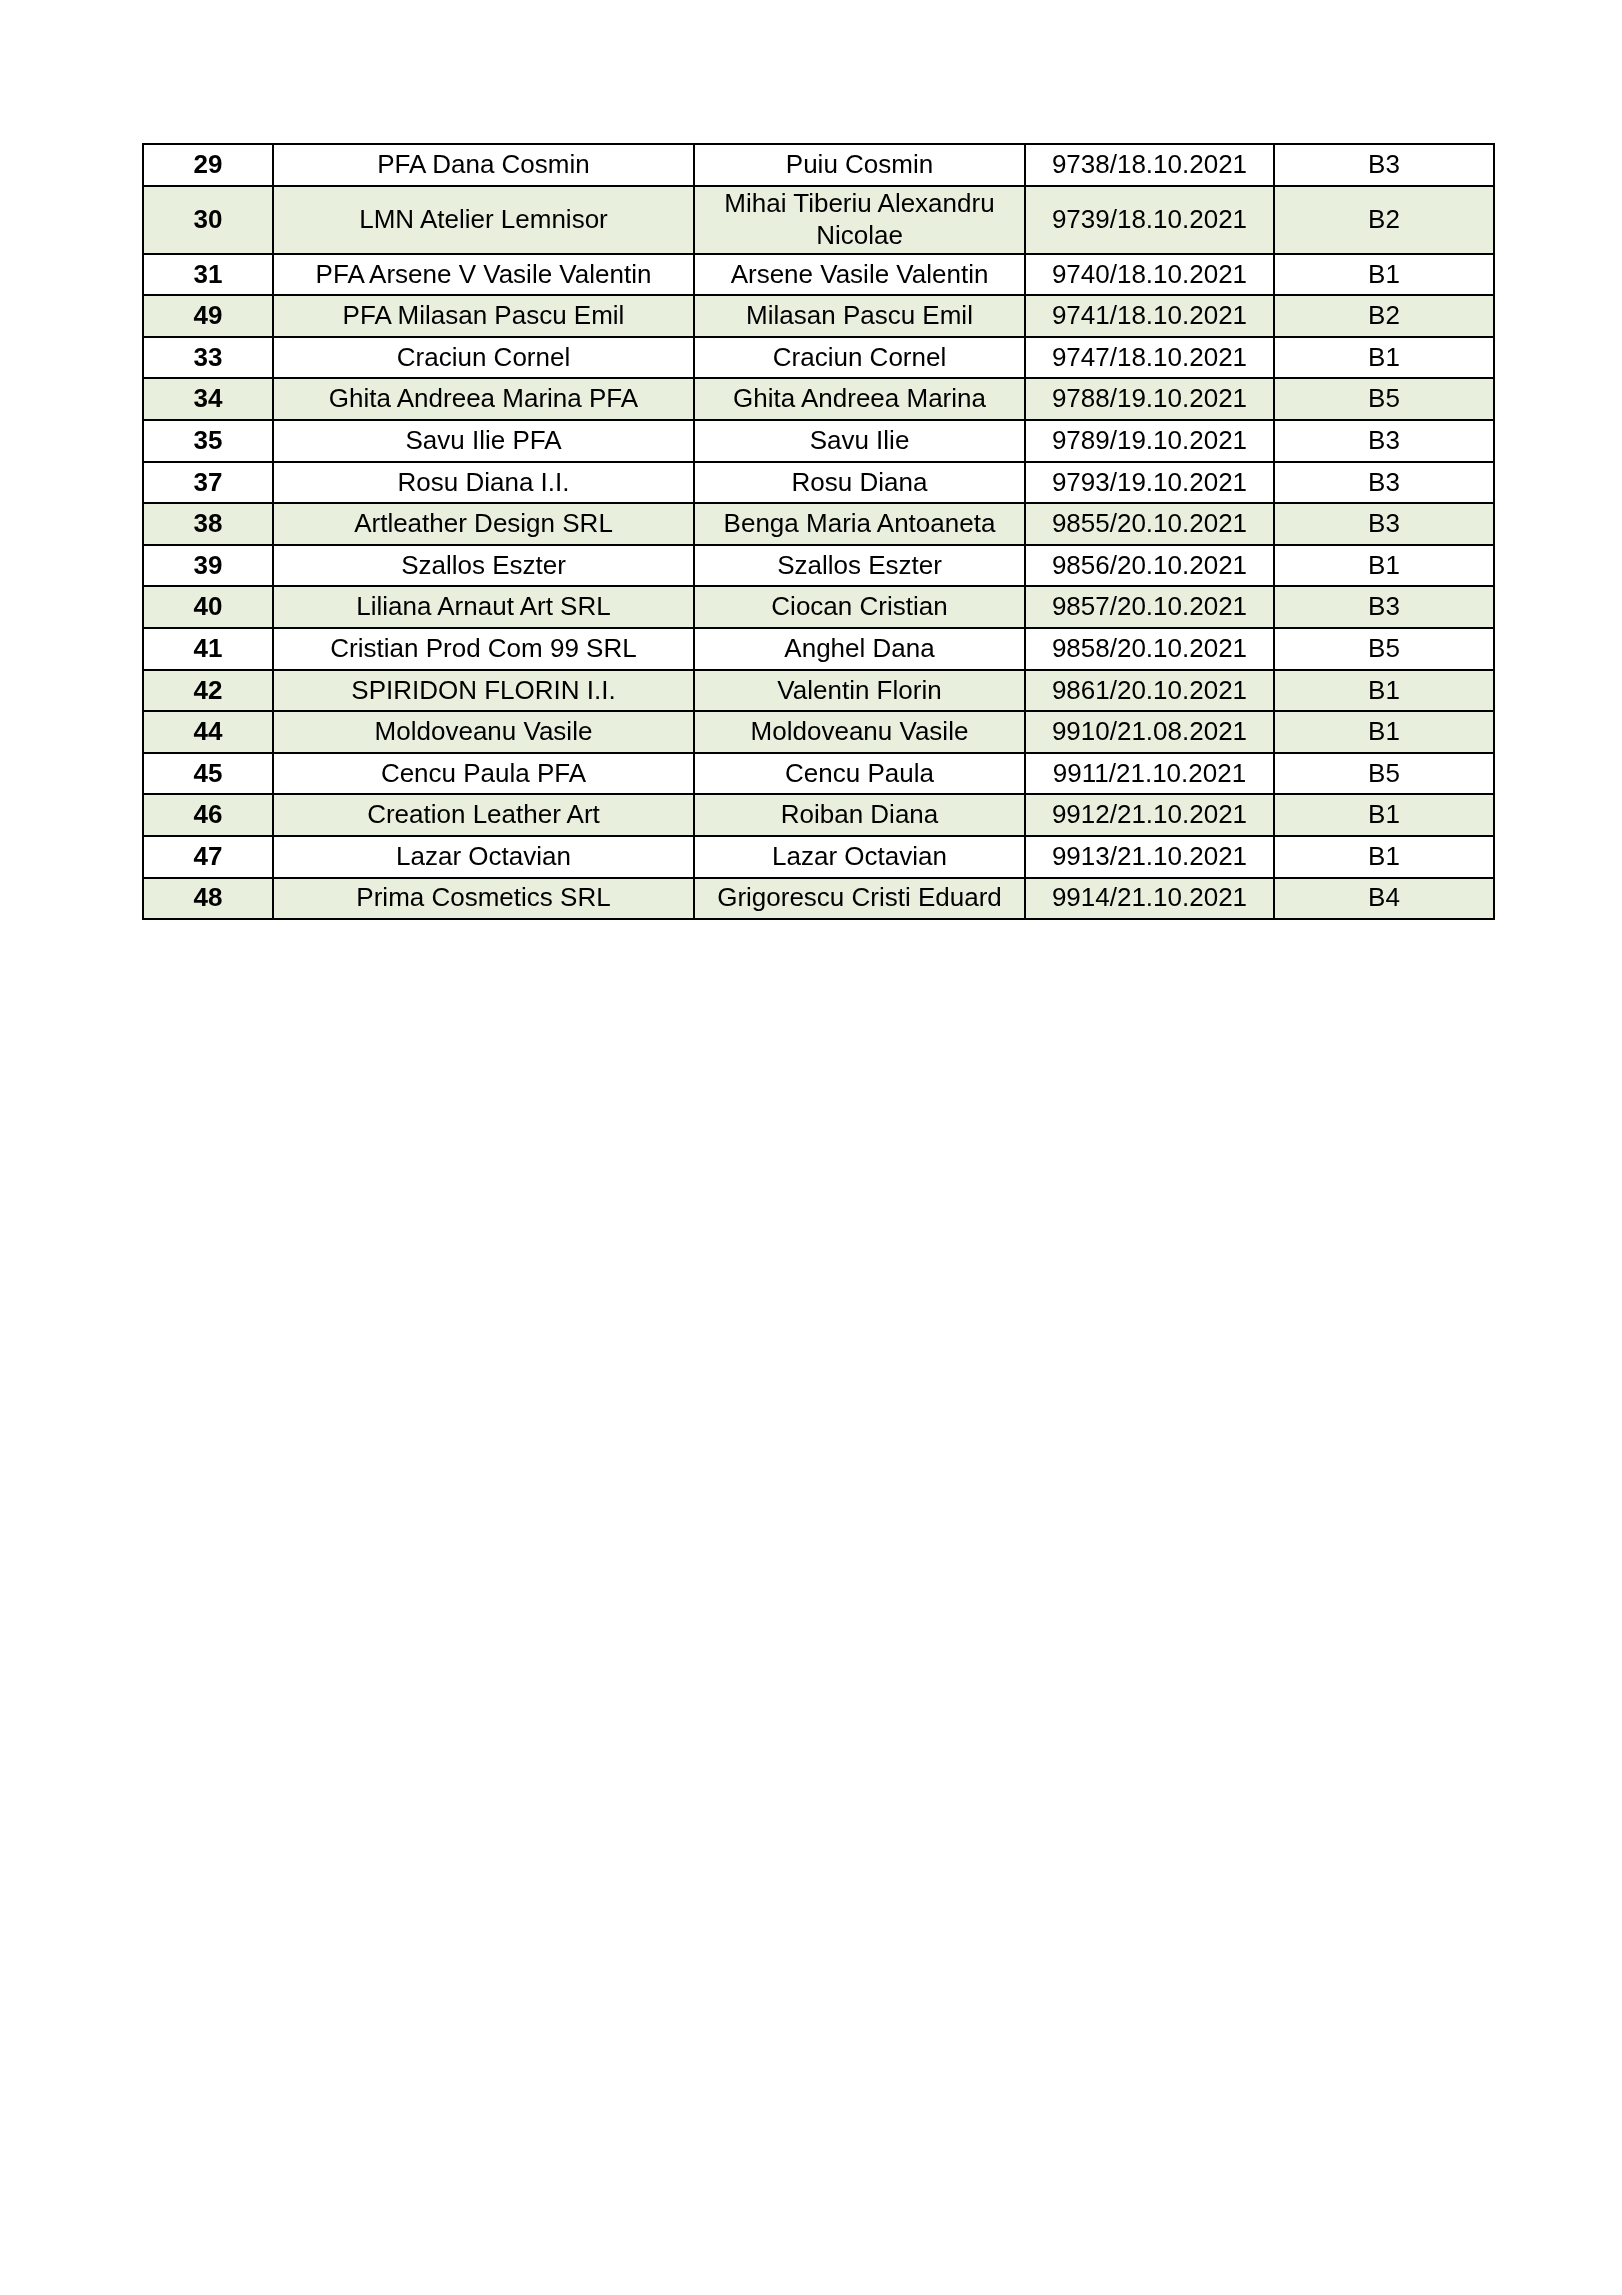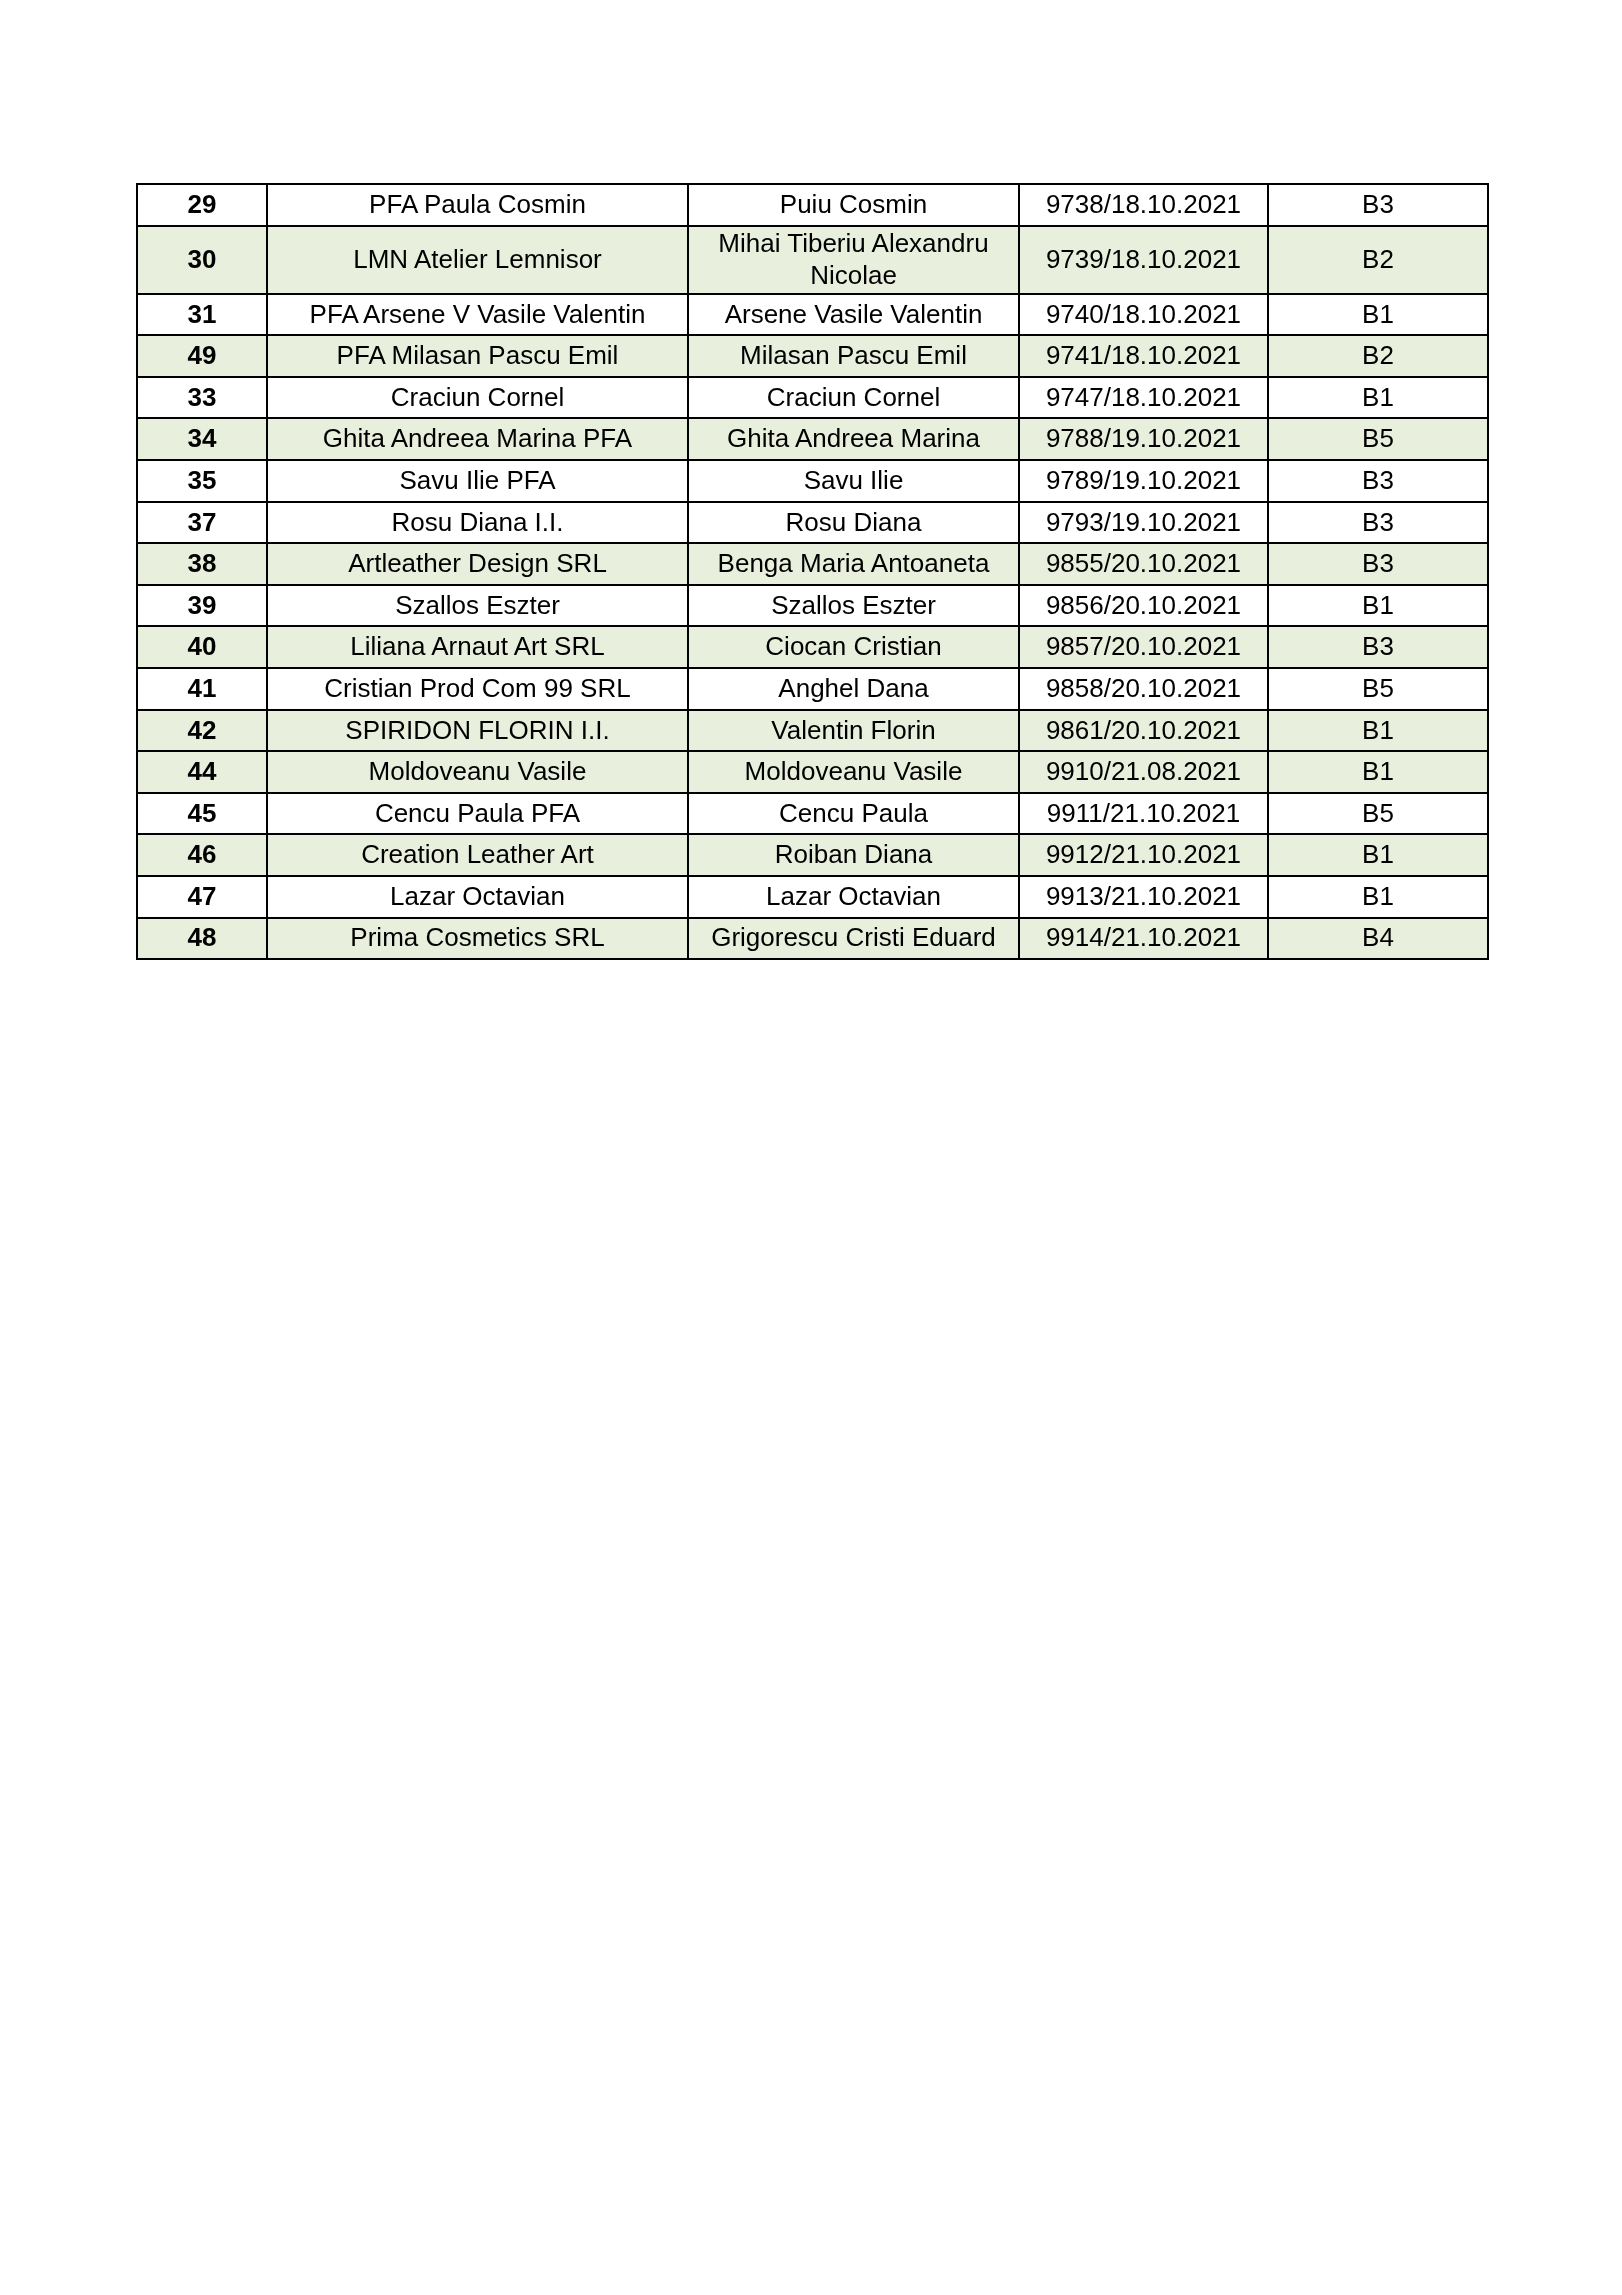--- a/index.html
+++ b/index.html
@@ -14,26 +14,25 @@
     font-family: "Liberation Sans", sans-serif;
     color: #000000;
   }
   .doc-page {
     position: absolute;
     inset: 0;
     background: #ffffff;
   }
   table.registry-table {
     position: absolute;
-    left: 136px;
+    left: 142px;
     top: 143px;
     width: 1350px;
     border-collapse: collapse;
     table-layout: fixed;
-    margin-top: 40px;
   }
   table.registry-table td {
     border: 2px solid #000000;
     border-top-width: 2.6px;
     border-bottom-width: 2.6px;
     text-align: center;
     vertical-align: middle;
     font-size: 26px;
     line-height: 1.22;
     padding: 1.3px 7.9px;
@@ -62,21 +61,21 @@
       <col class="c-nr">
       <col class="c-company">
       <col class="c-person">
       <col class="c-reg">
       <col class="c-code">
     </colgroup>
     <tbody>
 
     <tr>
     <td class="nr-cell">29</td>
-    <td class="company-cell">PFA Paula Cosmin</td>
+    <td class="company-cell">PFA Dana Cosmin</td>
     <td class="person-cell">Puiu Cosmin</td>
     <td class="reg-cell">9738/18.10.2021</td>
     <td class="code-cell">B3</td>
   </tr>
         <tr class="highlighted">
     <td class="nr-cell">30</td>
     <td class="company-cell">LMN Atelier Lemnisor</td>
     <td class="person-cell">Mihai Tiberiu Alexandru Nicolae</td>
     <td class="reg-cell">9739/18.10.2021</td>
     <td class="code-cell">B2</td>

